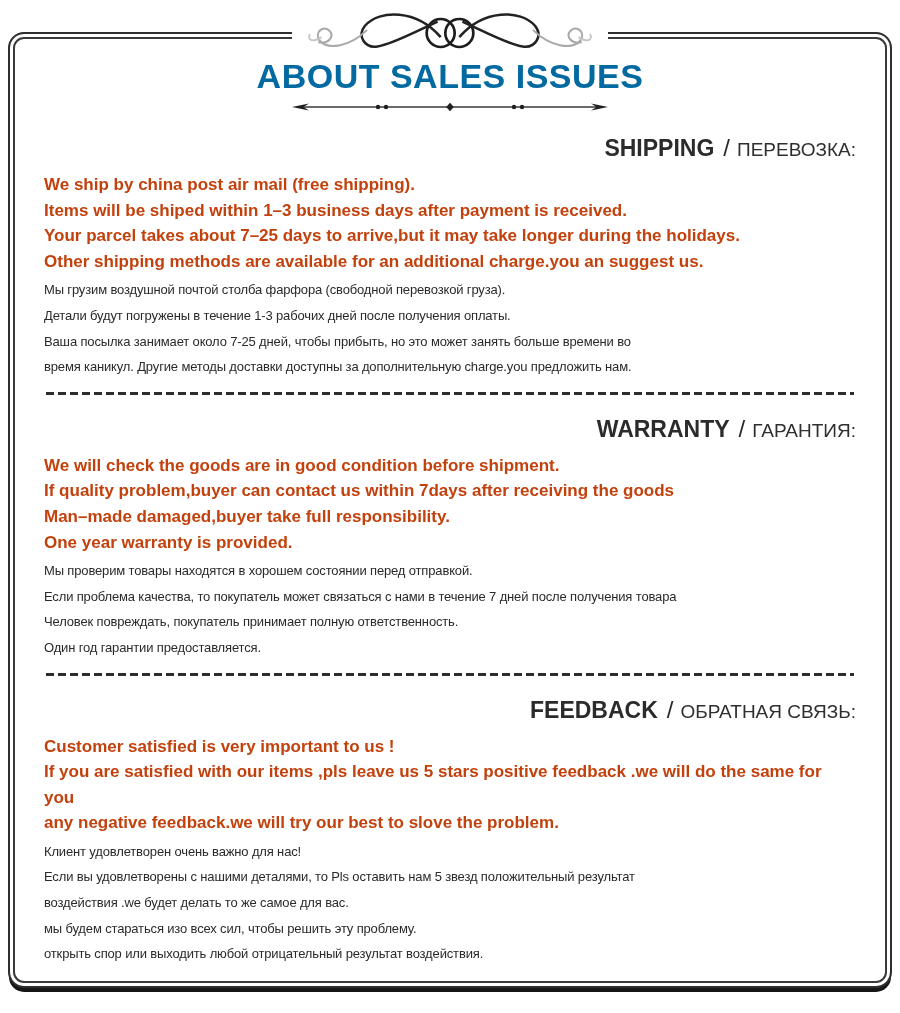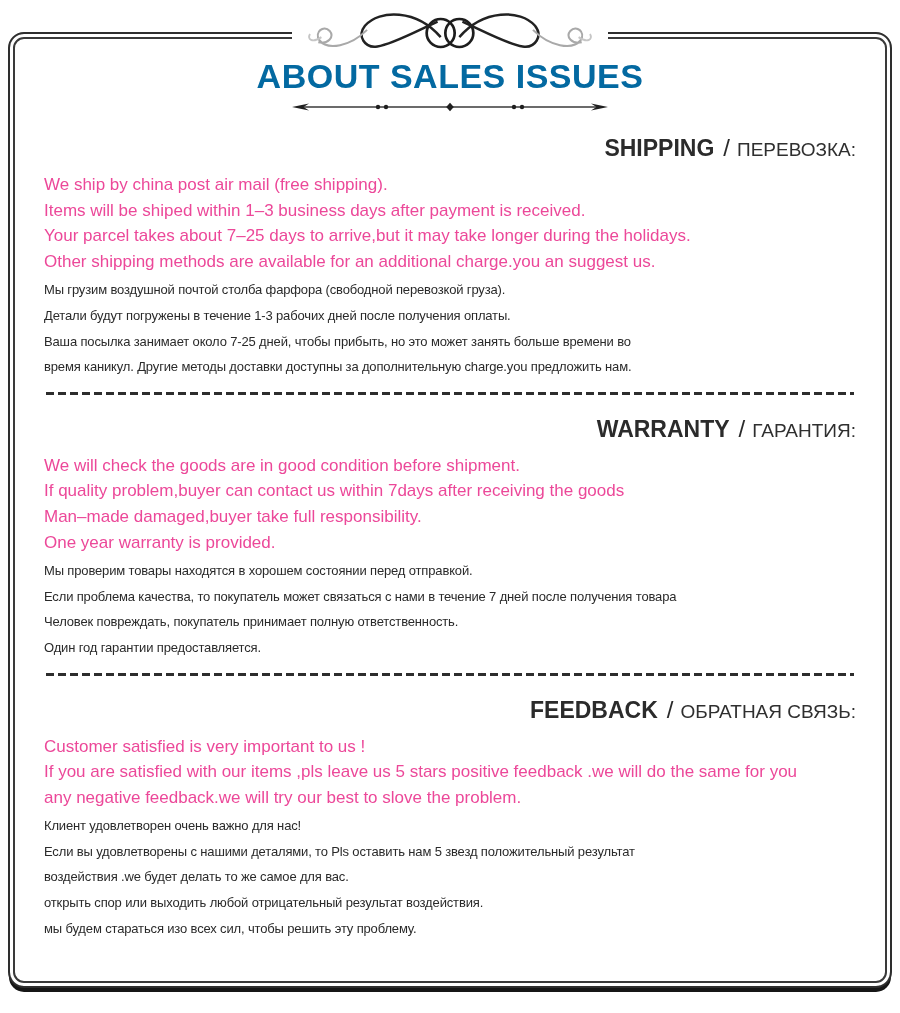--- a/index.html
+++ b/index.html
@@ -71,21 +71,22 @@
     font-weight: 400;
     font-size: 19px;
     color: #2f2f2f;
   }
   p.line {
     margin: 0;
     line-height: 25.6px;
   }
   p.en {
     font-size: 17px;
-    color: #ec4899;
+    color: #c2410c;
+    font-weight: bold;
   }
   p.ru {
     font-size: 13px;
     color: #2a2a2a;
     letter-spacing: -0.15px;
   }
   .ru-block { margin-top: 3px; }
   .dashed-divider {
     height: 3px;
     margin: 12px 2px 8px 2px;
@@ -175,18 +176,18 @@
     </h2>
     <div>
       <p class="line en">Customer satisfied is very important to us !</p>
       <p class="line en">If you are satisfied with our items ,pls leave us 5 stars positive feedback .we will do the same for you</p>
       <p class="line en">any negative feedback.we will try our best to slove the problem.</p>
     </div>
     <div class="ru-block">
       <p class="line ru">Клиент удовлетворен очень важно для нас!</p>
       <p class="line ru">Если вы удовлетворены с нашими деталями, то Pls оставить нам 5 звезд положительный результат</p>
       <p class="line ru">воздействия .we будет делать то же самое для вас.</p>
+      <p class="line ru">мы будем стараться изо всех сил, чтобы решить эту проблему.</p>
       <p class="line ru">открыть спор или выходить любой отрицательный результат воздействия.</p>
-      <p class="line ru">мы будем стараться изо всех сил, чтобы решить эту проблему.</p>
     </div>
   </section>
 
 </div>
 
 </body></html>

